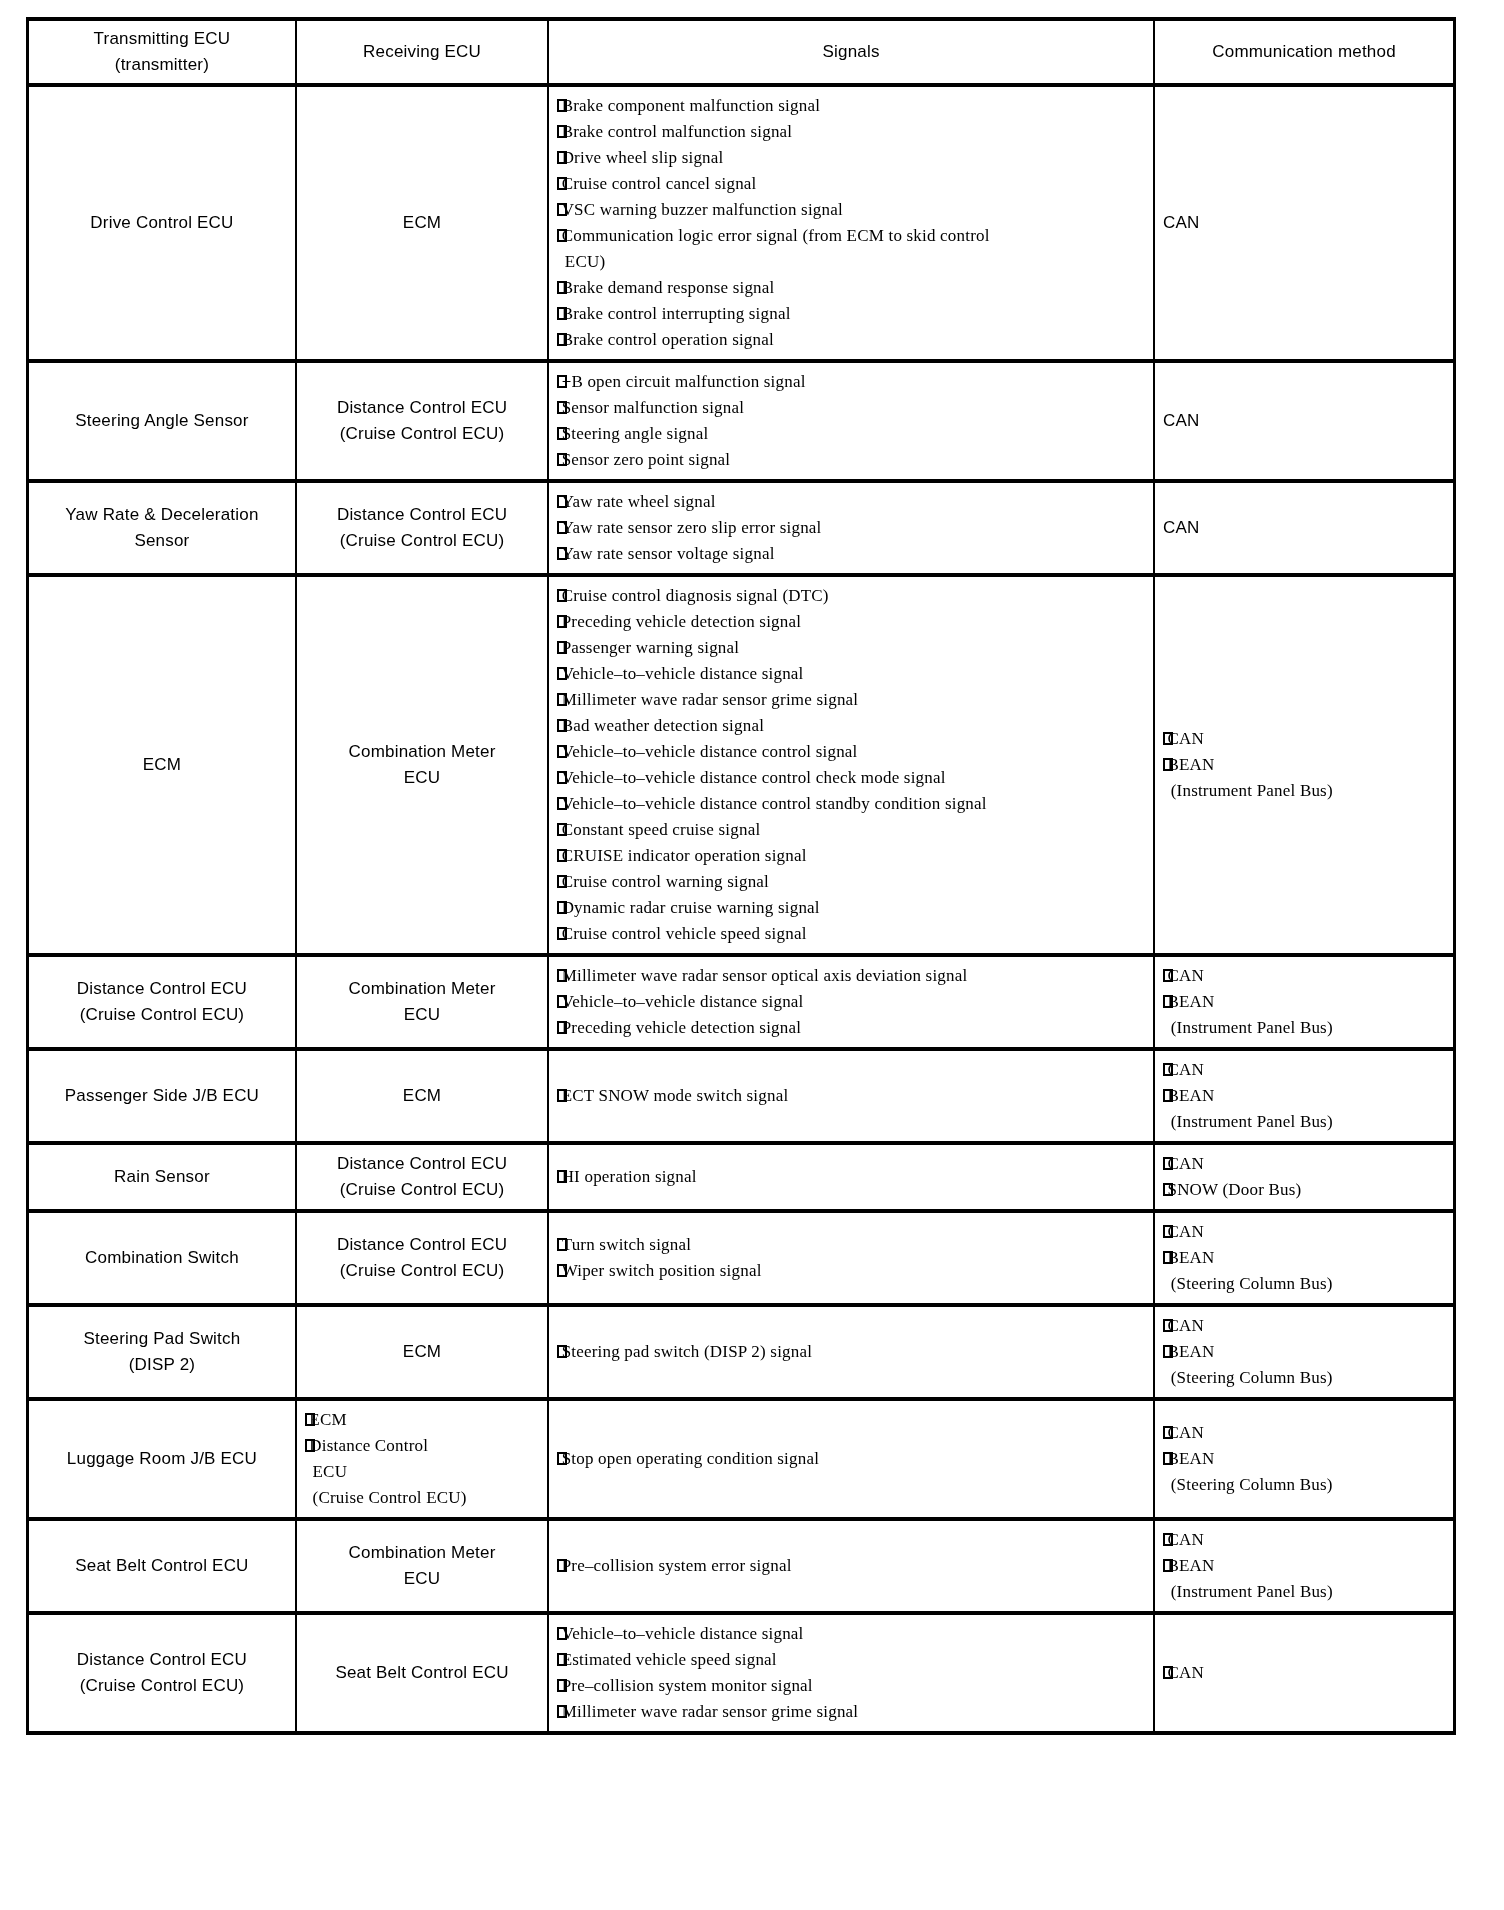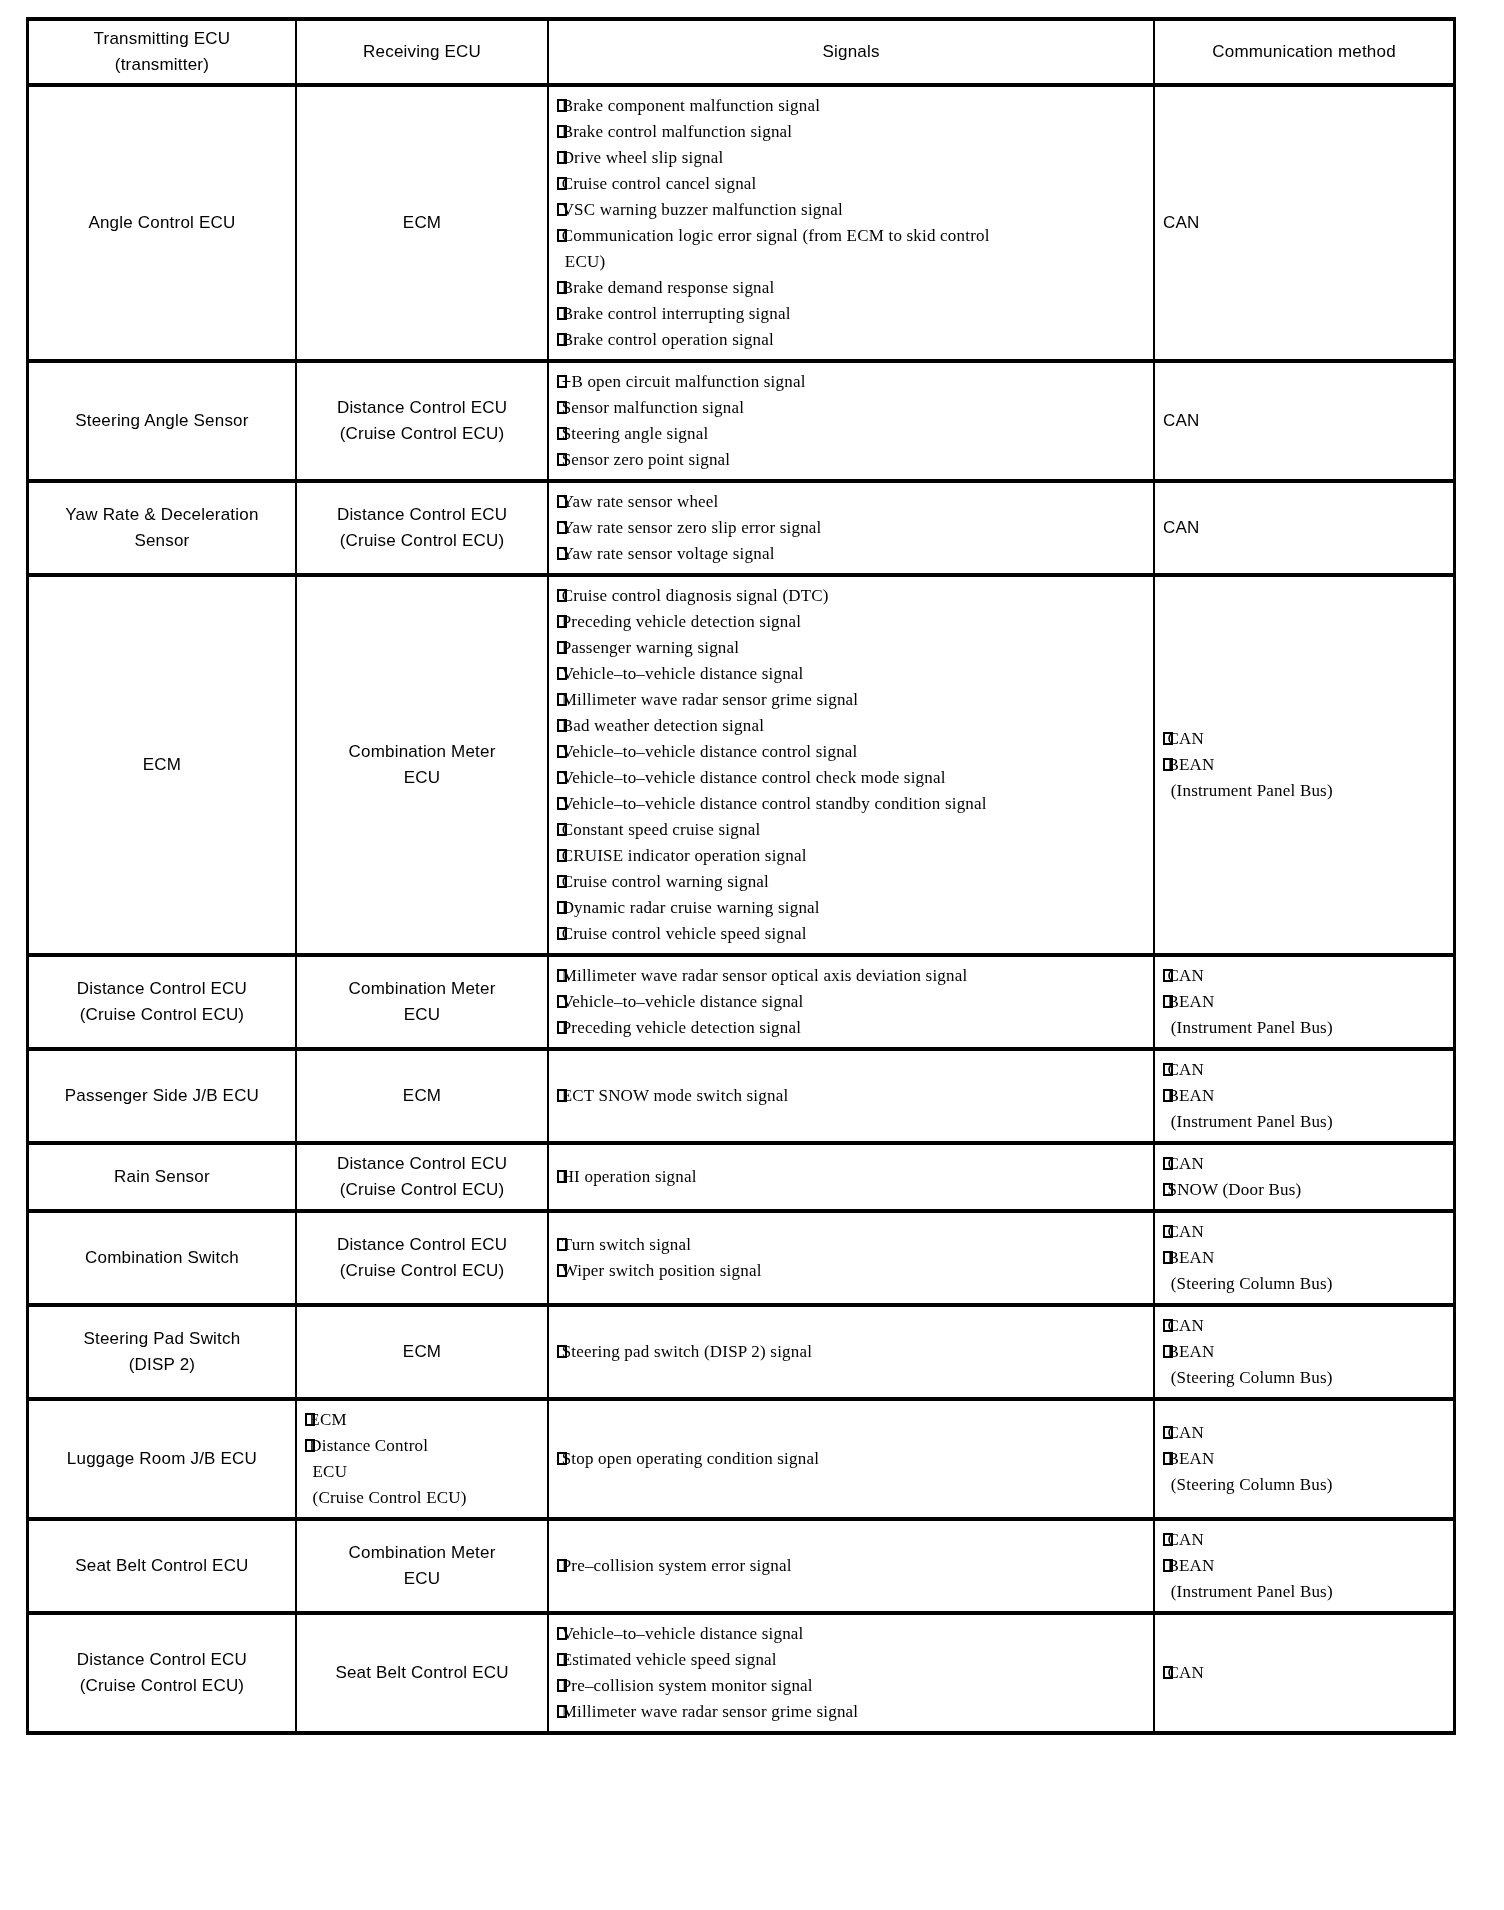--- a/index.html
+++ b/index.html
@@ -73,21 +73,21 @@
       <tr>
         <th class="pre">Transmitting ECU
 (transmitter)</th>
         <th class="pre">Receiving ECU</th>
         <th class="pre">Signals</th>
         <th class="pre">Communication method</th>
       </tr>
     </thead>
     <tbody id="table-body">
         <tr>
-          <td class="center pre">Angle Control ECU</td>
+          <td class="center pre">Drive Control ECU</td>
           <td class="center pre">ECM</td>
           <td>
             <ul class="bullets">
               <li><span class="bx" aria-hidden="true"></span><span>Brake component malfunction signal</span></li>
               <li><span class="bx" aria-hidden="true"></span><span>Brake control malfunction signal</span></li>
               <li><span class="bx" aria-hidden="true"></span><span>Drive wheel slip signal</span></li>
               <li><span class="bx" aria-hidden="true"></span><span>Cruise control cancel signal</span></li>
               <li><span class="bx" aria-hidden="true"></span><span>VSC warning buzzer malfunction signal</span></li>
               <li><span class="bx" aria-hidden="true"></span><span>Communication logic error signal (from ECM to skid control
 ECU)</span></li>
@@ -112,21 +112,21 @@
           </td>
           <td class="pre">CAN</td>
         </tr>
         <tr>
           <td class="center pre">Yaw Rate &amp; Deceleration
 Sensor</td>
           <td class="center pre">Distance Control ECU
 (Cruise Control ECU)</td>
           <td>
             <ul class="bullets">
-              <li><span class="bx" aria-hidden="true"></span><span>Yaw rate sensor wheel</span></li>
+              <li><span class="bx" aria-hidden="true"></span><span>Yaw rate wheel signal</span></li>
               <li><span class="bx" aria-hidden="true"></span><span>Yaw rate sensor zero slip error signal</span></li>
               <li><span class="bx" aria-hidden="true"></span><span>Yaw rate sensor voltage signal</span></li>
             </ul>
           </td>
           <td class="pre">CAN</td>
         </tr>
         <tr>
           <td class="center pre">ECM</td>
           <td class="center pre">Combination Meter
 ECU</td>

